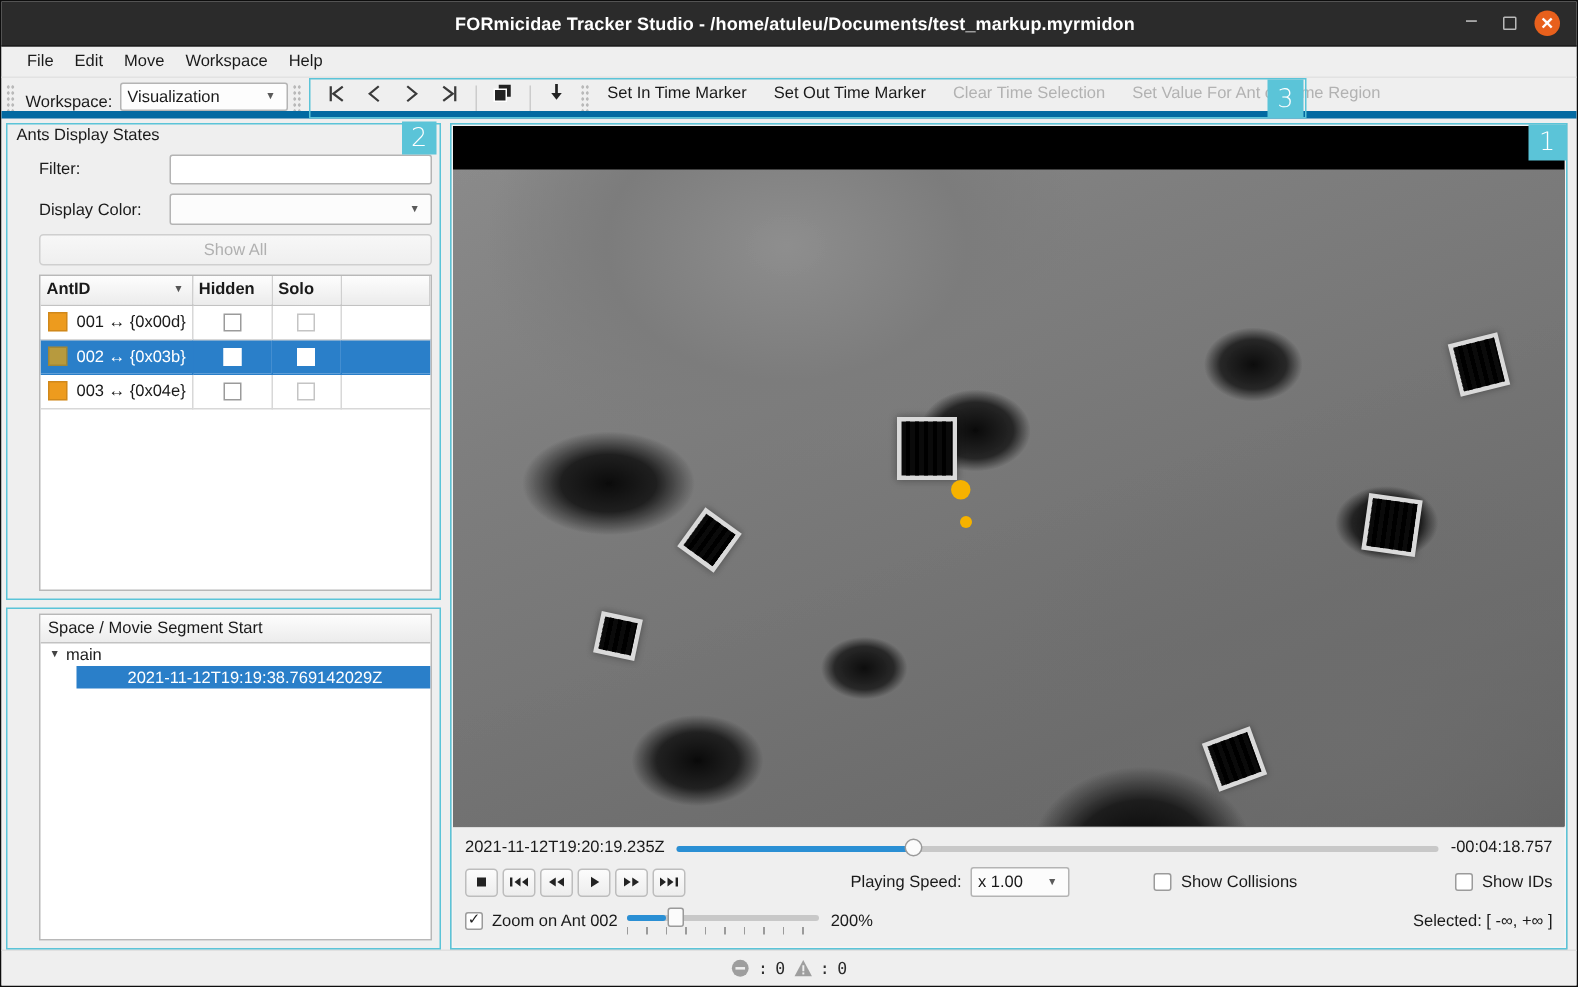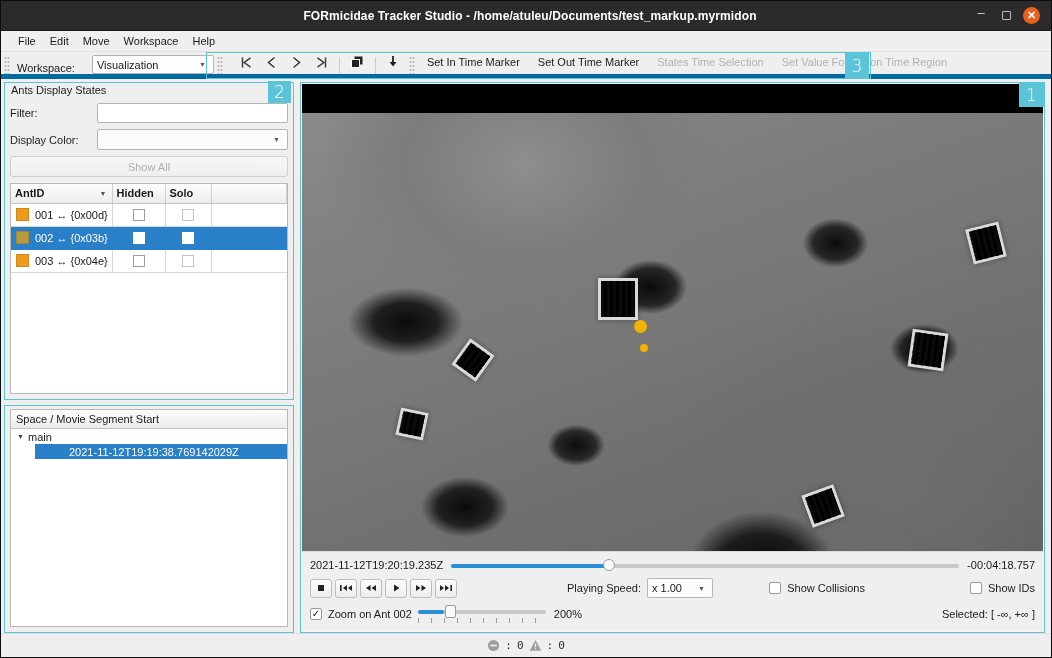--- a/index.html
+++ b/index.html
@@ -87,21 +87,21 @@
     border: 1px solid #b4b4b4; border-radius: 2px;
     display: flex; align-items: center;
     font-size: 11px; padding: 0 4px;
     position: relative; cursor: default;
   }
   .combo .cb-text { flex: 1; white-space: nowrap; overflow: hidden; }
   .combo .cb-arrow {
     width: 13px; text-align: center;
     font-size: 7px; color: #5a5a5a;
   }
-  #ws-combo { width: 122px; margin-left: 12px; }
+  #ws-combo { width: 112px; }
 
   .tb-highlight {
     position: absolute; left: 205px; top: 0;
     width: 665px; height: 27px;
     border: 1px solid #5bc4d8;
     pointer-events: none;
   }
 
   .navbtns { display: flex; align-items: center; padding-left: 8px; gap: 0px; }
   .navbtn {
@@ -147,21 +147,21 @@
   }
   .panel-badge { position: absolute; right: 3px; top: -1px; width: 23px; height: 22px; }
   .panel-border-hl {
     position: absolute; left: 0; top: 0; right: 0; bottom: 0;
     border: 1px solid #5bc4d8; pointer-events: none;
   }
 
   #ants-panel { height: 318px; }
   .panel-inner {
     flex: 1; display: flex; flex-direction: column;
-    padding: 4px 6px 6px 6px; gap: 6px;
+    padding: 4px 6px 6px 22px; gap: 6px;
     min-height: 0;
   }
 
   .frow { display: flex; align-items: center; gap: 4px; }
   .frow label { font-size: 11px; width: 83px; flex-shrink: 0; }
   .txtinput {
     flex: 1; height: 20px;
     background: #ffffff; border: 1px solid #b4b4b4;
     border-radius: 2px;
     font-size: 11px; padding: 0 4px;
@@ -442,21 +442,21 @@
     <div class="navbtn">
       <svg width="16" height="16" viewBox="0 0 16 16">
           <path d="M8 2 L8 10" stroke="#222" stroke-width="1.8" fill="none"></path>
           <path d="M4.5 8 L8 12.5 L11.5 8 Z" fill="#222"></path>
         </svg>
     </div>
     <div class="grip"></div>
 
     <div class="tb-action">Set In Time Marker</div>
     <div class="tb-action">Set Out Time Marker</div>
-    <div class="tb-action disabled">States Time Selection</div>
+    <div class="tb-action disabled">Clear Time Selection</div>
     <div class="tb-action disabled">Set Value For Ant on Time Region</div>
 
     <div class="tb-highlight"></div>
     <div class="badge" id="badge3">3</div>
   </div>
 
   <div id="body">
 
     <div id="left">
 

